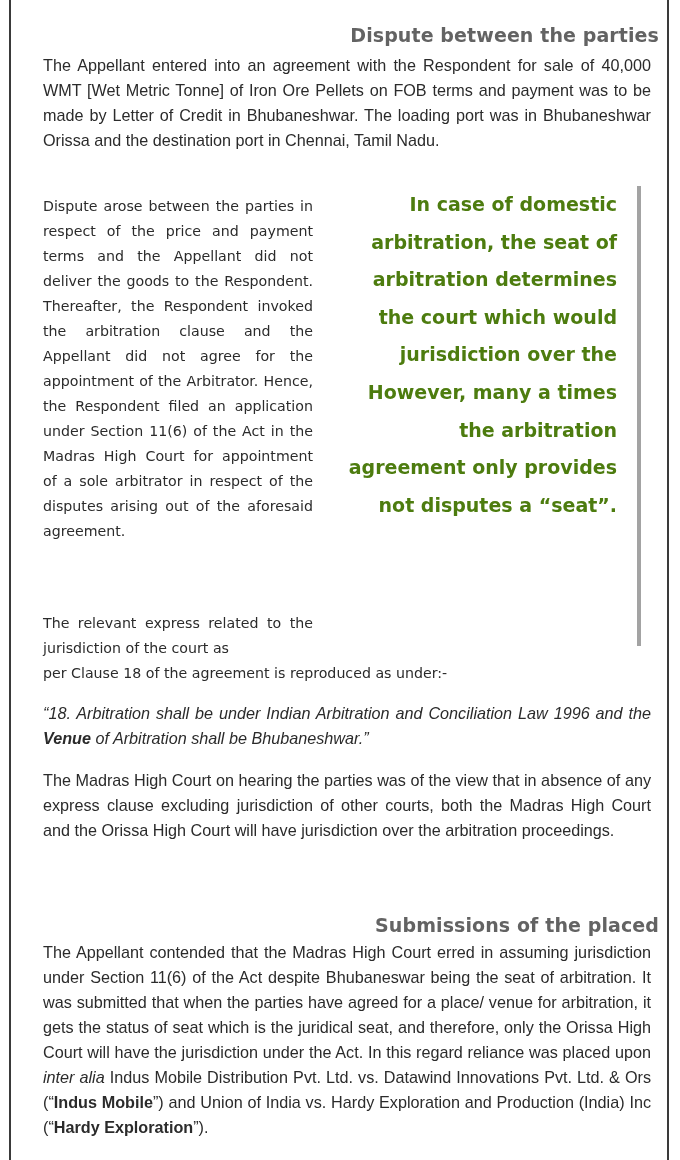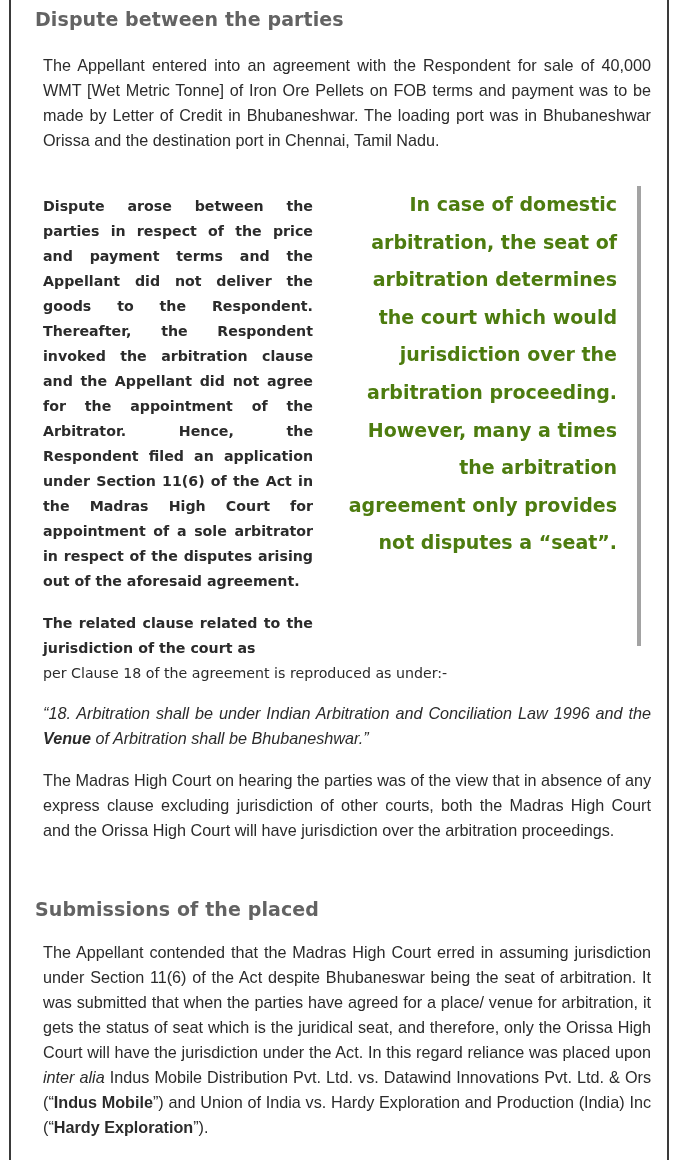--- a/index.html
+++ b/index.html
@@ -7,25 +7,25 @@
     width: 680px; height: 1160px; overflow: hidden; position: relative;
     font-family: "Liberation Sans", sans-serif; color: #2b2b2b;
   }
   .frame {
     position: absolute; left: 9px; top: -2px; width: 660px; height: 1170px;
     border-left: 2px solid #3a3a3a; border-right: 2px solid #3a3a3a;
     box-sizing: border-box;
   }
   .content { position: absolute; left: 35px; width: 608px; }
   h2 {
-    margin: 0; font-family: "DejaVu Sans", sans-serif; font-weight: bold;
-    font-size: 19px; color: #636363; letter-spacing: 0.1px;
+    margin: 16px; font-family: "DejaVu Sans", sans-serif; font-weight: bold;
+    font-size: 19px; color: #636363; letter-spacing: 0.1px; text-align: right;
   }
   p { margin: 8px; font-size: 16.2px; line-height: 25px; text-align: justify; text-align-last: left; }
-  .narrow { width: 270px; font-family: "DejaVu Sans", sans-serif; font-size: 14.2px; line-height: 25px; text-align: justify; font-weight: bold; }
+  .narrow { width: 270px; font-family: "DejaVu Sans", sans-serif; font-size: 14.2px; line-height: 25px; text-align: justify; }
   .pull {
     position: absolute; left: 325px; top: 186px; width: 292px; height: 458px;
     text-align: right; font-family: "DejaVu Sans", sans-serif; font-weight: bold;
     font-size: 19px; line-height: 37.6px; color: #4d7c0f;
   }
   .pull-rule { position: absolute; left: 637px; top: 186px; width: 4px; height: 460px; background: #a3a3a3; }
   .quote { font-style: italic; }
   .quote b { font-weight: bold; }
   b { font-weight: bold; }
   i { font-style: italic; }
@@ -34,30 +34,29 @@
 <body>
 
 <div class="frame"></div>
 
 <h2 class="content" style="top:8px;">Dispute between the parties</h2>
 
 <p class="content" style="top:45px;">The Appellant entered into an agreement with the Respondent for sale of 40,000 WMT [Wet Metric Tonne] of Iron Ore Pellets on FOB terms and payment was to be made by Letter of Credit in Bhubaneshwar. The loading port was in Bhubaneshwar Orissa and the destination port in Chennai, Tamil Nadu.</p>
 
 <p class="content narrow" style="top:186px;">Dispute arose between the parties in respect of the price and payment terms and the Appellant did not deliver the goods to the Respondent. Thereafter, the Respondent invoked the arbitration clause and the Appellant did not agree for the appointment of the Arbitrator. Hence, the Respondent filed an application under Section 11(6) of the Act in the Madras High Court for appointment of a sole arbitrator in respect of the disputes arising out of the aforesaid agreement.</p>
 
-<p class="content narrow" style="top:603px;">The related clause related to the jurisdiction of the court as</p>
+<p class="content narrow" style="top:603px;">The relevant express related to the jurisdiction of the court as</p>
 <p class="content" style="top:653px; font-family:'DejaVu Sans',sans-serif; font-size:14.2px;">per Clause 18 of the agreement is reproduced as under:-</p>
 
 <div class="pull">
   <div>In case of domestic</div>
   <div>arbitration, the seat of</div>
   <div>arbitration determines</div>
   <div>the court which would</div>
   <div>jurisdiction over the</div>
-  <div>arbitration proceeding.</div>
   <div>However, many a times</div>
   <div>the arbitration</div>
   <div>agreement only provides</div>
   <div>not disputes a “seat”.</div>
 </div>
 <div class="pull-rule"></div>
 
 <p class="content quote" style="top:693px;"><span>“18. Arbitration shall be under Indian Arbitration and Conciliation Law 1996 and the </span><b>Venue</b><span> of Arbitration shall be Bhubaneshwar.”</span></p>
 
 <p class="content" style="top:760px;">The Madras High Court on hearing the parties was of the view that in absence of any express clause excluding jurisdiction of other courts, both the Madras High Court and the Orissa High Court will have jurisdiction over the arbitration proceedings.</p>

